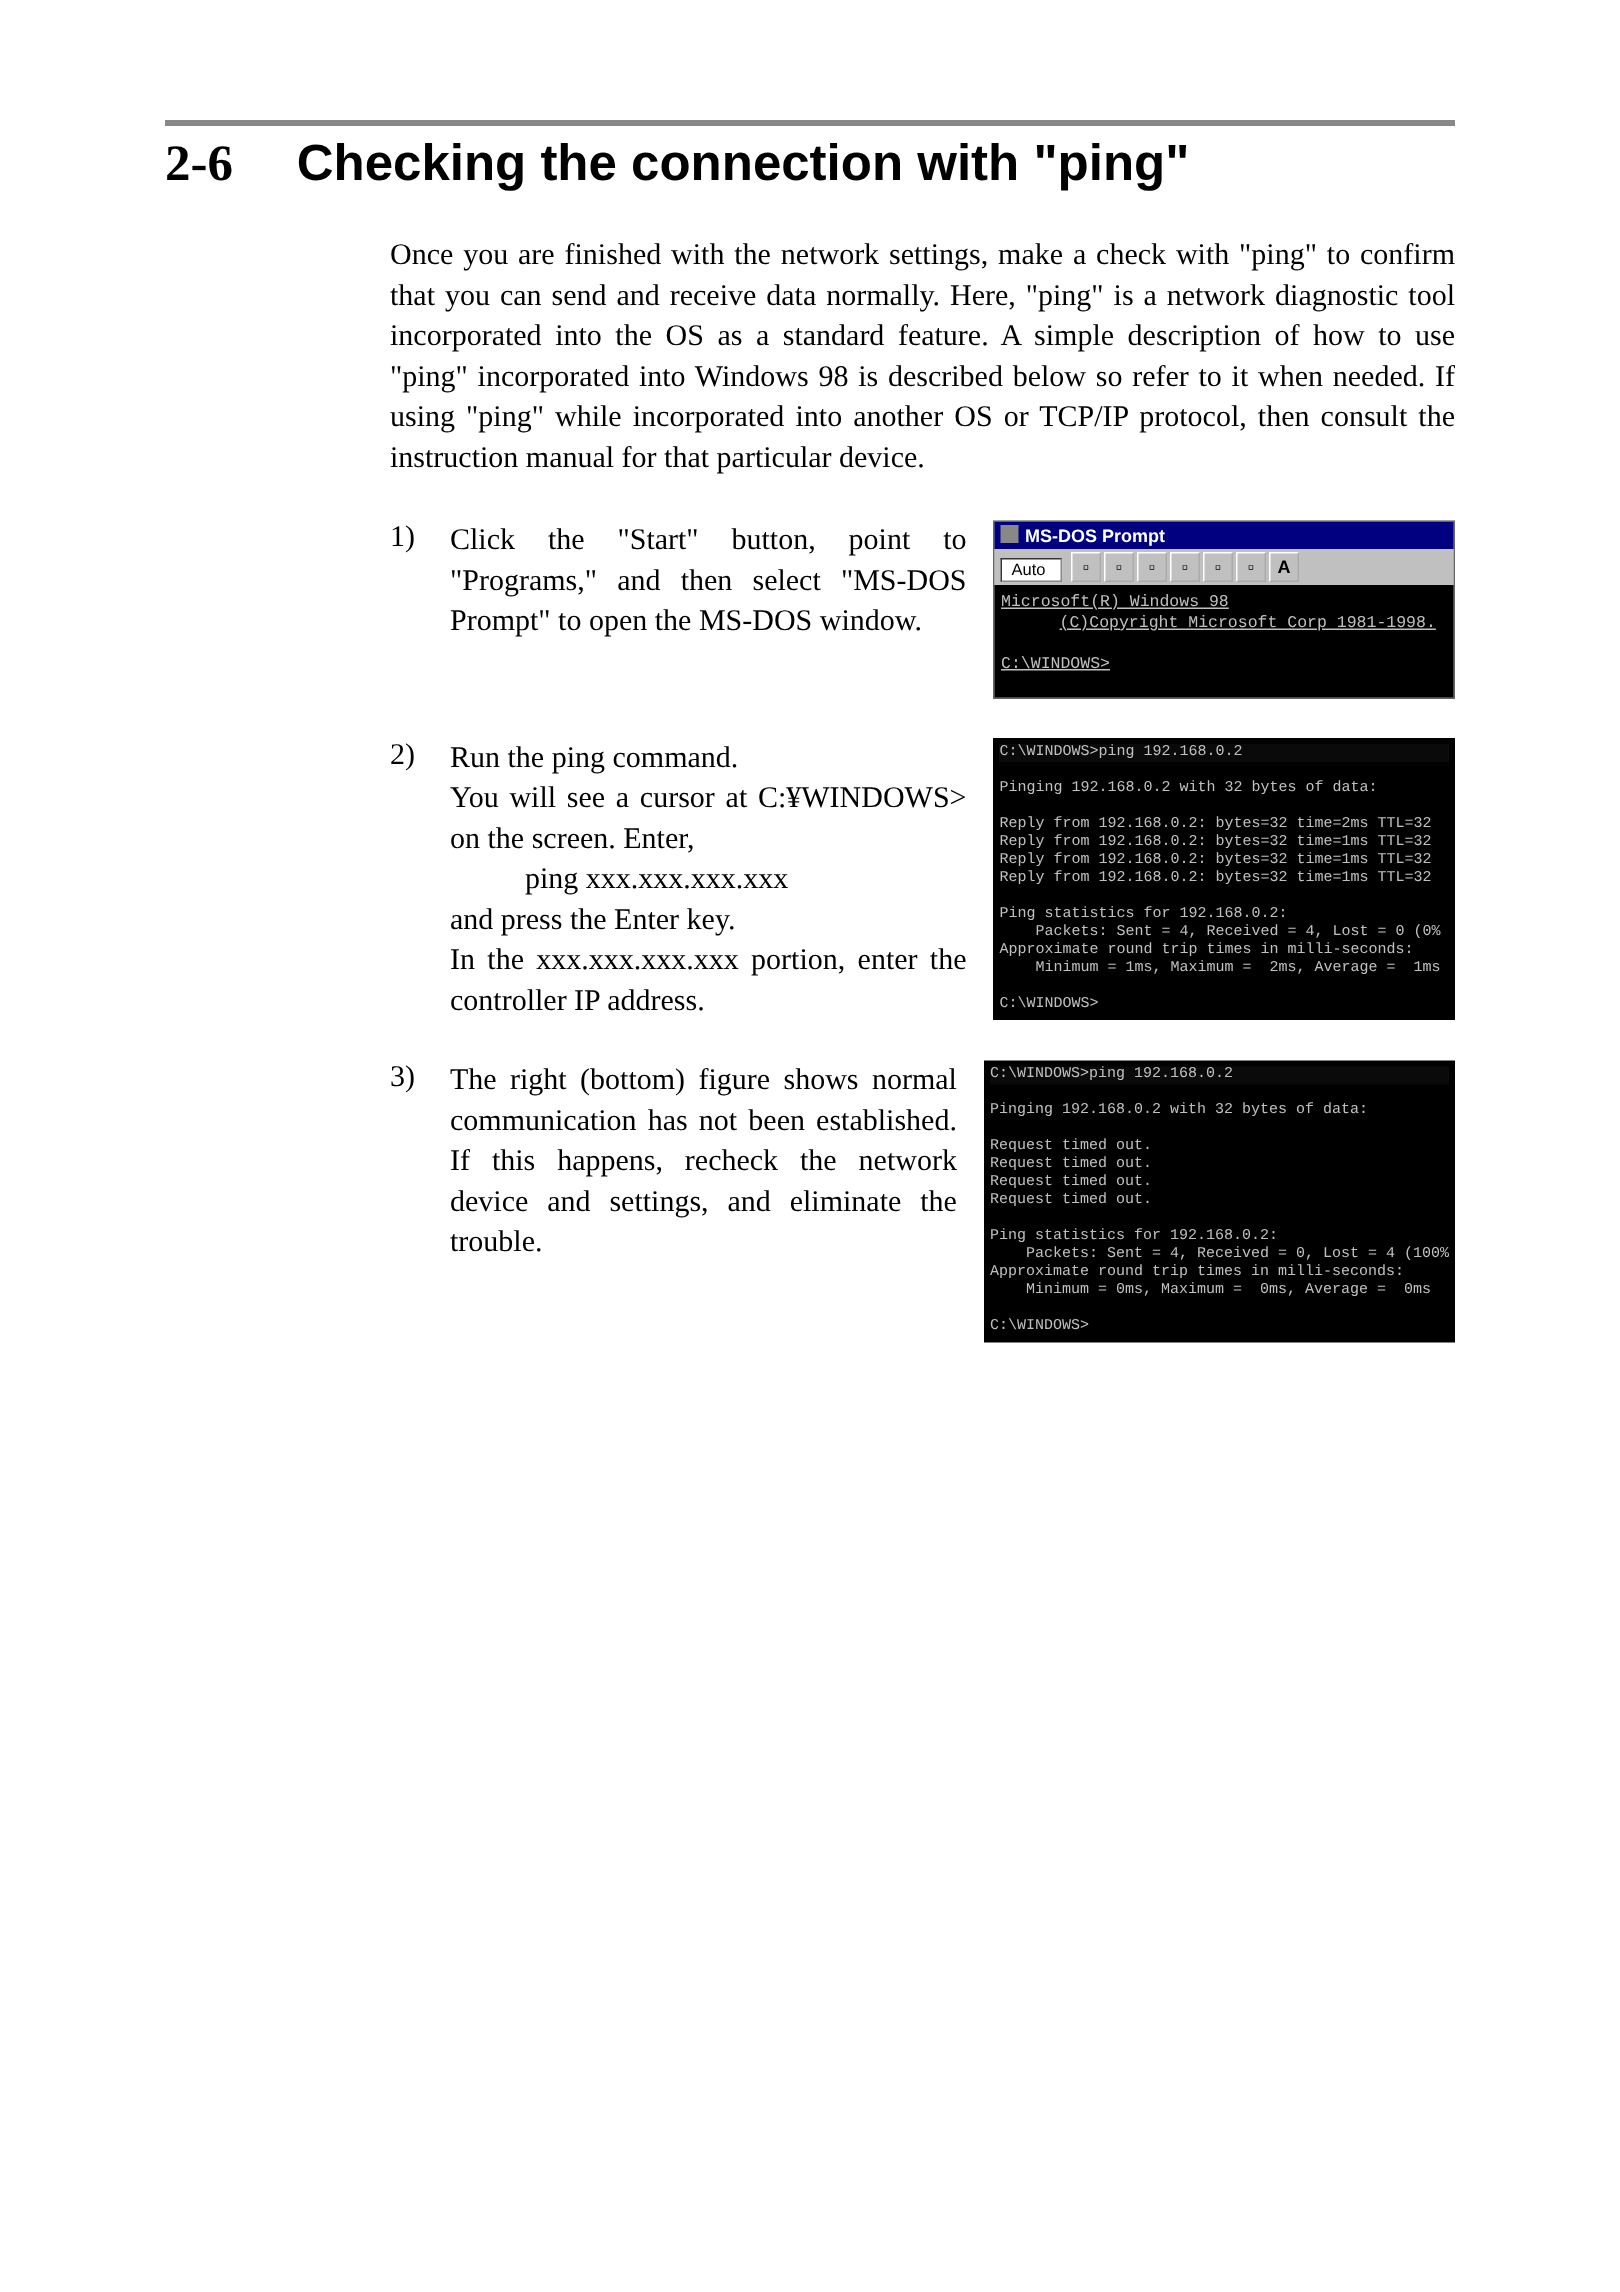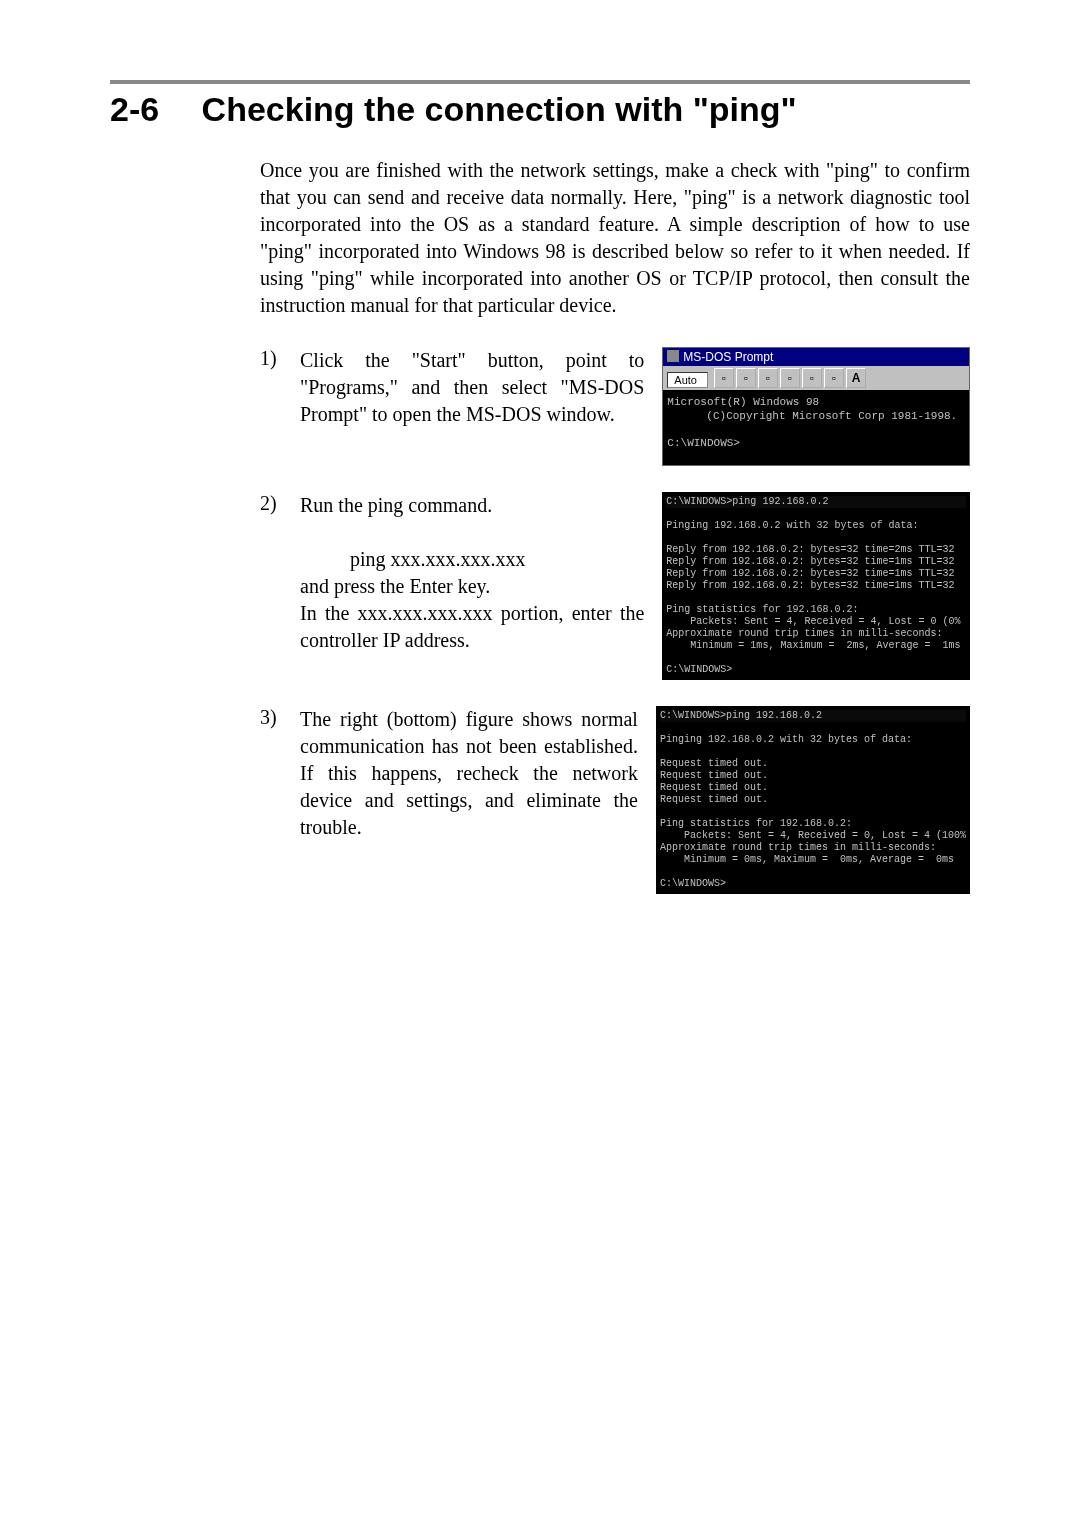--- a/index.html
+++ b/index.html
@@ -24,20 +24,21 @@
   }
   .section-title {
     font-family: Arial, Helvetica, sans-serif;
     font-weight: bold;
     margin-bottom: 28px;
   }
   .section-title .num {
     font-size: 34px;
     display: inline-block;
     margin-right: 38px;
+    font-family: Liberation Serif, serif;
   }
   .section-title .txt {
     font-size: 34px;
   }
   .intro {
     margin-left: 150px;
     font-size: 20px;
     line-height: 1.35;
     text-align: justify;
     margin-bottom: 28px;
@@ -71,21 +72,21 @@
   
   .dos-window {
     border: 1px solid #666;
     background: #c0c0c0;
   }
   .dos-titlebar {
     background: #000080;
     color: #fff;
     font-family: "MS Sans Serif", Arial, sans-serif;
     font-size: 12px;
-    font-weight: normal;
+    font-weight: bold;
     padding: 2px 4px;
     display: flex;
     align-items: flex-start;
   }
   .dos-titlebar .ico {
     width: 12px;
     height: 12px;
     background: #888;
     margin-right: 4px;
     display: inline-block;
@@ -120,20 +121,21 @@
   }
   .dos-body {
     background: #000;
     color: #c0c0c0;
     font-family: "Courier New", monospace;
     font-size: 11px;
     padding: 6px 4px 14px 4px;
     line-height: 1.25;
     white-space: pre;
     overflow: hidden;
+    text-decoration: underline;
   }
   .dos-body .ind1 { margin-left: 39px; display:block;}
 
   
   .term-block {
     background: #000;
     color: #c0c0c0;
     font-family: "Courier New", monospace;
     font-size: 10px;
     padding: 4px;
@@ -190,21 +192,21 @@
 <span class="ind1">(C)Copyright Microsoft Corp 1981-1998.</span>
 <span>C:\WINDOWS&gt;</span></div>
         </div>
       </div>
     </div>
 
     <div class="step">
       <div class="step-num">2)</div>
       <div class="step-text">
         <span>Run the ping command.</span><br>
-        <br>
+        <span>You will see a cursor at C:¥WINDOWS&gt; on the screen. Enter,</span><br>
         <span class="indent-cmd">ping xxx.xxx.xxx.xxx</span><br>
         <span>and press the Enter key.</span><br>
         <span>In the xxx.xxx.xxx.xxx portion, enter the controller IP address.</span><br>
       </div>
       <div class="step-fig">
         <div class="term-block"><span class="cmd-line">C:\WINDOWS&gt;ping 192.168.0.2</span>
 <span>Pinging 192.168.0.2 with 32 bytes of data:</span>
 
 <span>Reply from 192.168.0.2: bytes=32 time=2ms TTL=32</span>
 <span>Reply from 192.168.0.2: bytes=32 time=1ms TTL=32</span>

